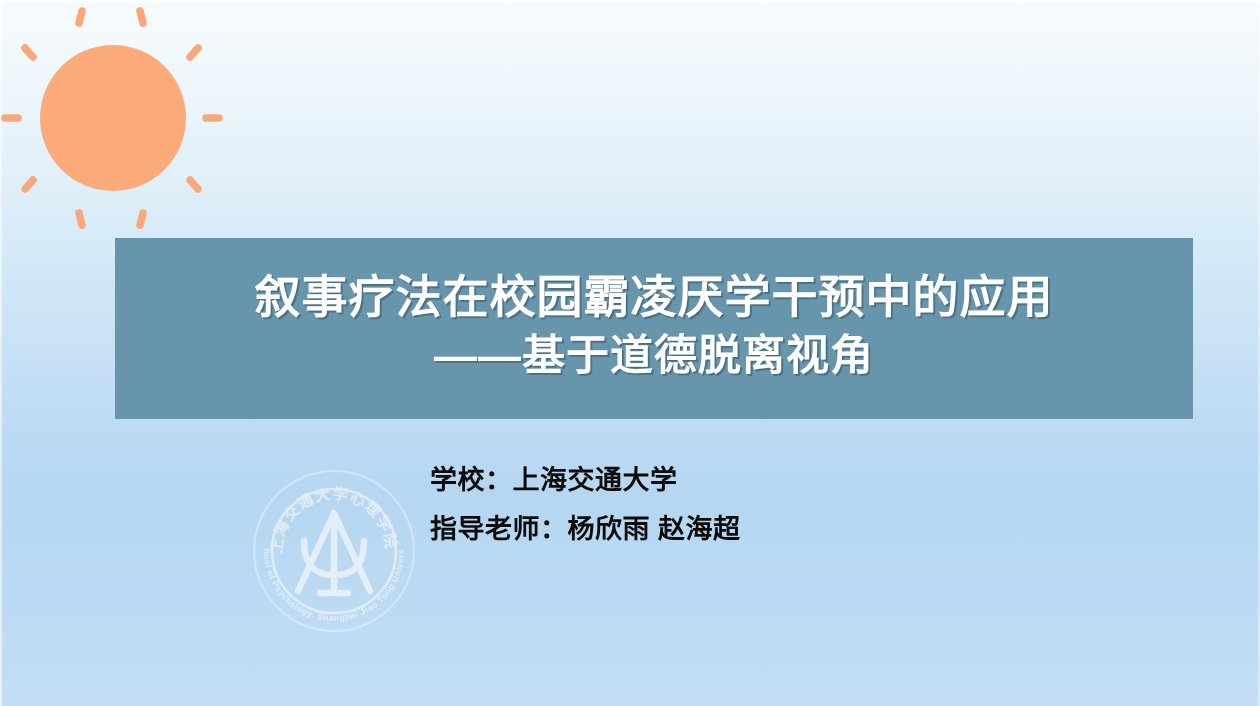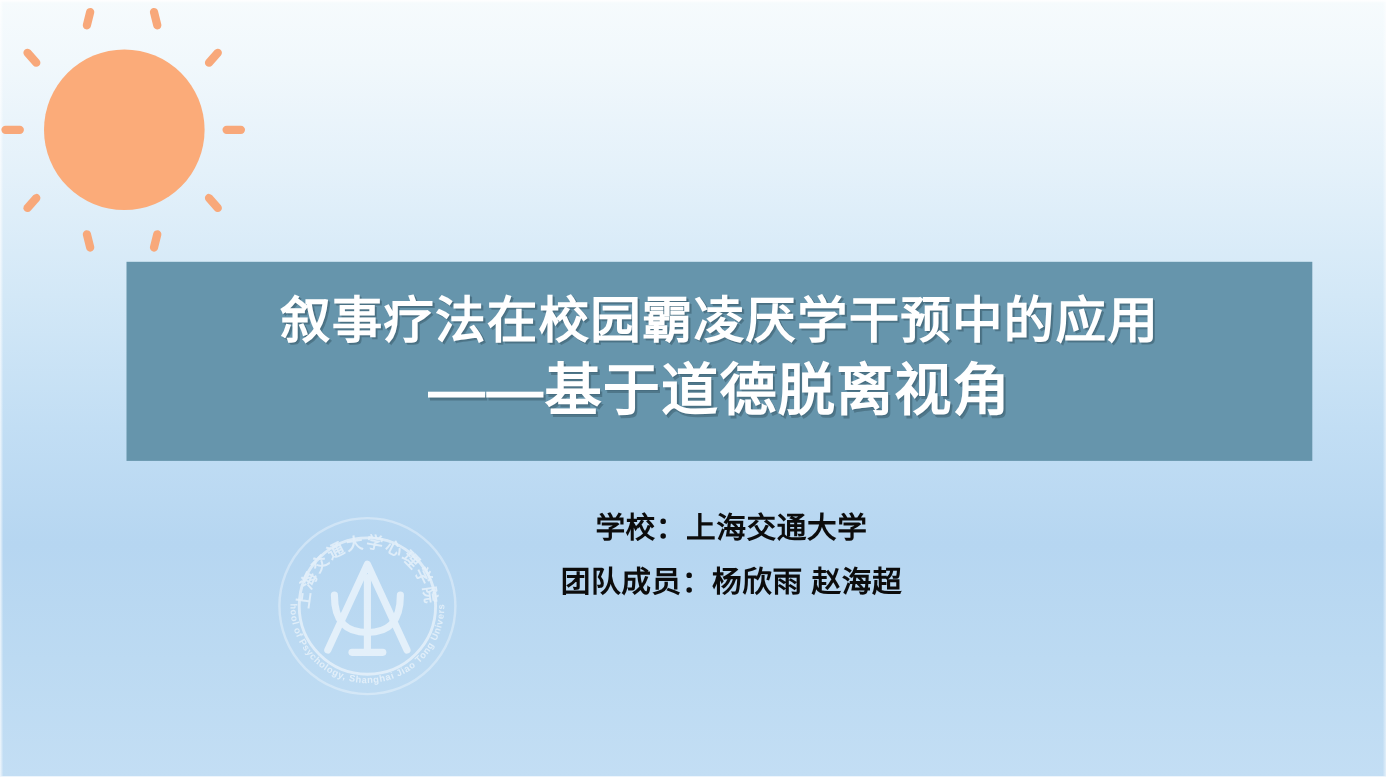--- a/index.html
+++ b/index.html
@@ -90,33 +90,33 @@
     font-weight: bold;
     font-size: 46px;
     line-height: 1.32;
     letter-spacing: 1px;
     white-space: nowrap;
     text-shadow:
        2px 2px 0 rgba(60,95,112,0.55),
        1px 1px 0 rgba(60,95,112,0.35);
   }
   .title-line.subtitle {
-    font-size: 52px;
+    font-size: 43px;
     letter-spacing: 1px;
   }
 
   
   .credits {
     position: absolute;
     left: 430px;
     top: 466px;
     width: 470px;
     display: flex;
     flex-direction: column;
-    align-items: center;
+    align-items: flex-start;
     gap: 19px;
   }
   .credit-line {
     color: #0c0c0c;
     font-weight: bold;
     font-size: 27px;
     line-height: 1.1;
     white-space: nowrap;
     letter-spacing: 0.5px;
   }
@@ -204,16 +204,16 @@
 
         <path d="M 88,62 L 88,130"></path>
 
         <path d="M 74,130 L 102,130"></path>
       </g>
     </svg>
   </div>
 
   <div class="credits">
     <div class="credit-line">学校：上海交通大学</div>
-    <div class="credit-line">团队成员：杨欣雨  赵海超</div>
+    <div class="credit-line">指导老师：杨欣雨  赵海超</div>
   </div>
 
 </div>
 
 </body></html>

